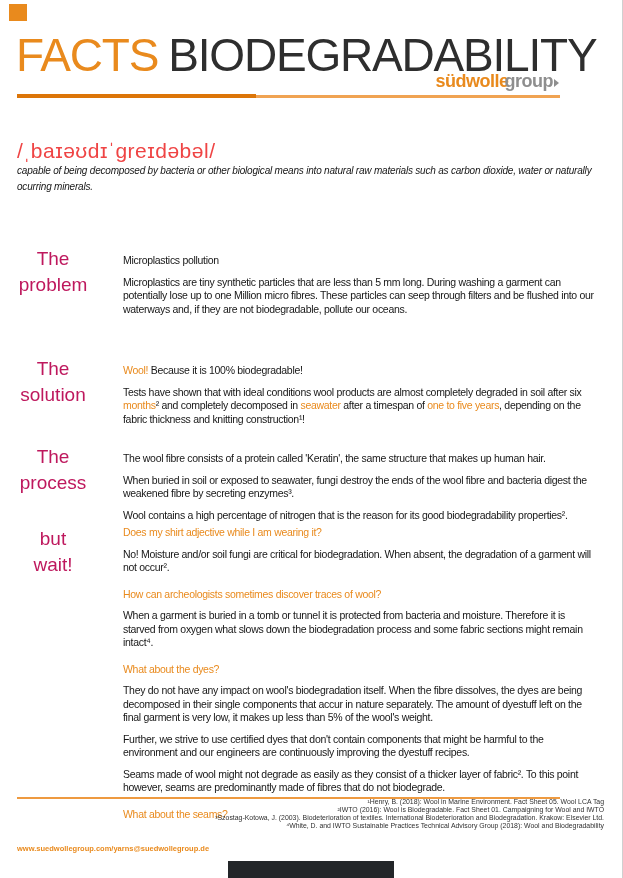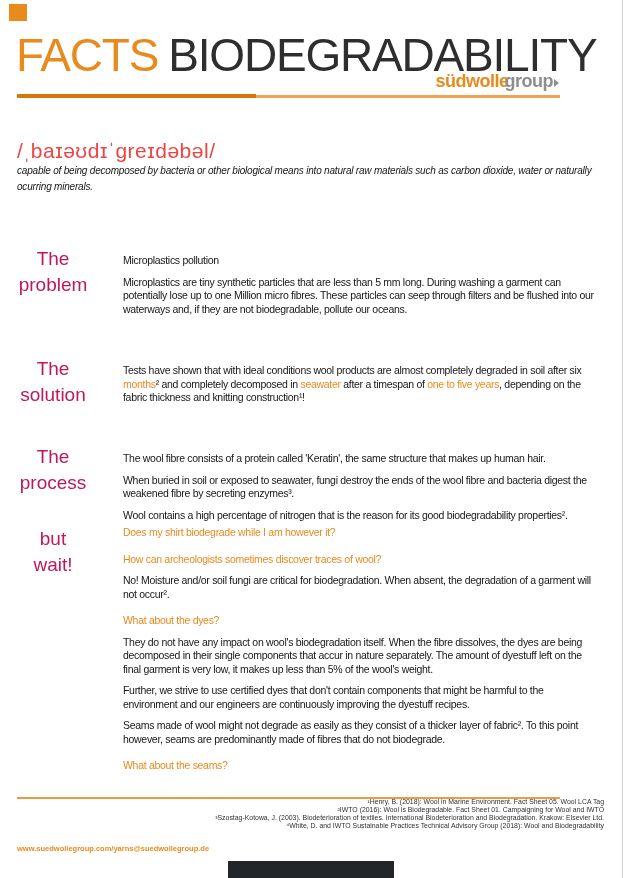--- a/index.html
+++ b/index.html
@@ -78,41 +78,43 @@
     <div class="sec-body">
         <p class="blk p"><span>Microplastics pollution</span></p>
         <p class="blk p"><span>Microplastics are tiny synthetic particles that are less than 5 mm long. During washing a garment can potentially lose up to one Million micro fibres. These particles can seep through filters and be flushed into our waterways and, if they are not biodegradable, pollute our oceans.</span></p>
       </div>
   </section>
 
   <section class="sec" style="top:356px">
     <div class="sec-label">The
 solution</div>
     <div class="sec-body">
+        <p class="blk p"><span class="hl">Wool!</span><span> Because it is 100% biodegradable!</span></p>
         <p class="blk p"><span>Tests have shown that with ideal conditions wool products are almost completely degraded in soil after six </span><span class="hl">months</span><span>² and completely decomposed in </span><span class="hl">seawater</span><span> after a timespan of </span><span class="hl">one to five years</span><span>, depending on the fabric thickness and knitting construction¹!</span></p>
       </div>
   </section>
 
   <section class="sec" style="top:444px">
     <div class="sec-label">The
 process</div>
     <div class="sec-body">
         <p class="blk p"><span>The wool fibre consists of a protein called 'Keratin', the same structure that makes up human hair.</span></p>
         <p class="blk p"><span>When buried in soil or exposed to seawater, fungi destroy the ends of the wool fibre and bacteria digest the weakened fibre by secreting enzymes³.</span></p>
         <p class="blk p"><span>Wool contains a high percentage of nitrogen that is the reason for its good biodegradability properties².</span></p>
       </div>
   </section>
 
   <section class="sec" style="top:526px">
     <div class="sec-label">but
 wait!</div>
     <div class="sec-body">
-        <p class="blk q"><span>Does my shirt biodegrade while I am however it?</span></p>
+        <p class="blk q"><span>Does my shirt adjective while I am wearing it?</span></p>
+        <p class="blk p"><span>No! Moisture and/or soil fungi are critical for biodegradation. When absent, the degradation of a garment will not occur².</span></p>
         <p class="blk q"><span>How can archeologists sometimes discover traces of wool?</span></p>
-        <p class="blk p"><span>No! Moisture and/or soil fungi are critical for biodegradation. When absent, the degradation of a garment will not occur².</span></p>
+        <p class="blk p"><span>When a garment is buried in a tomb or tunnel it is protected from bacteria and moisture. Therefore it is starved from oxygen what slows down the biodegradation process and some fabric sections might remain intact⁴.</span></p>
         <p class="blk q"><span>What about the dyes?</span></p>
         <p class="blk p"><span>They do not have any impact on wool's biodegradation itself. When the fibre dissolves, the dyes are being decomposed in their single components that accur in nature separately. The amount of dyestuff left on the final garment is very low, it makes up less than 5% of the wool's weight.</span></p>
         <p class="blk p"><span>Further, we strive to use certified dyes that don't contain components that might be harmful to the environment and our engineers are continuously improving the dyestuff recipes.</span></p>
         <p class="blk p"><span>Seams made of wool might not degrade as easily as they consist of a thicker layer of fabric². To this point however, seams are predominantly made of fibres that do not biodegrade.</span></p>
         <p class="blk q"><span>What about the seams?</span></p>
       </div>
   </section>
 
   <footer>
     <div class="foot-line"></div>

